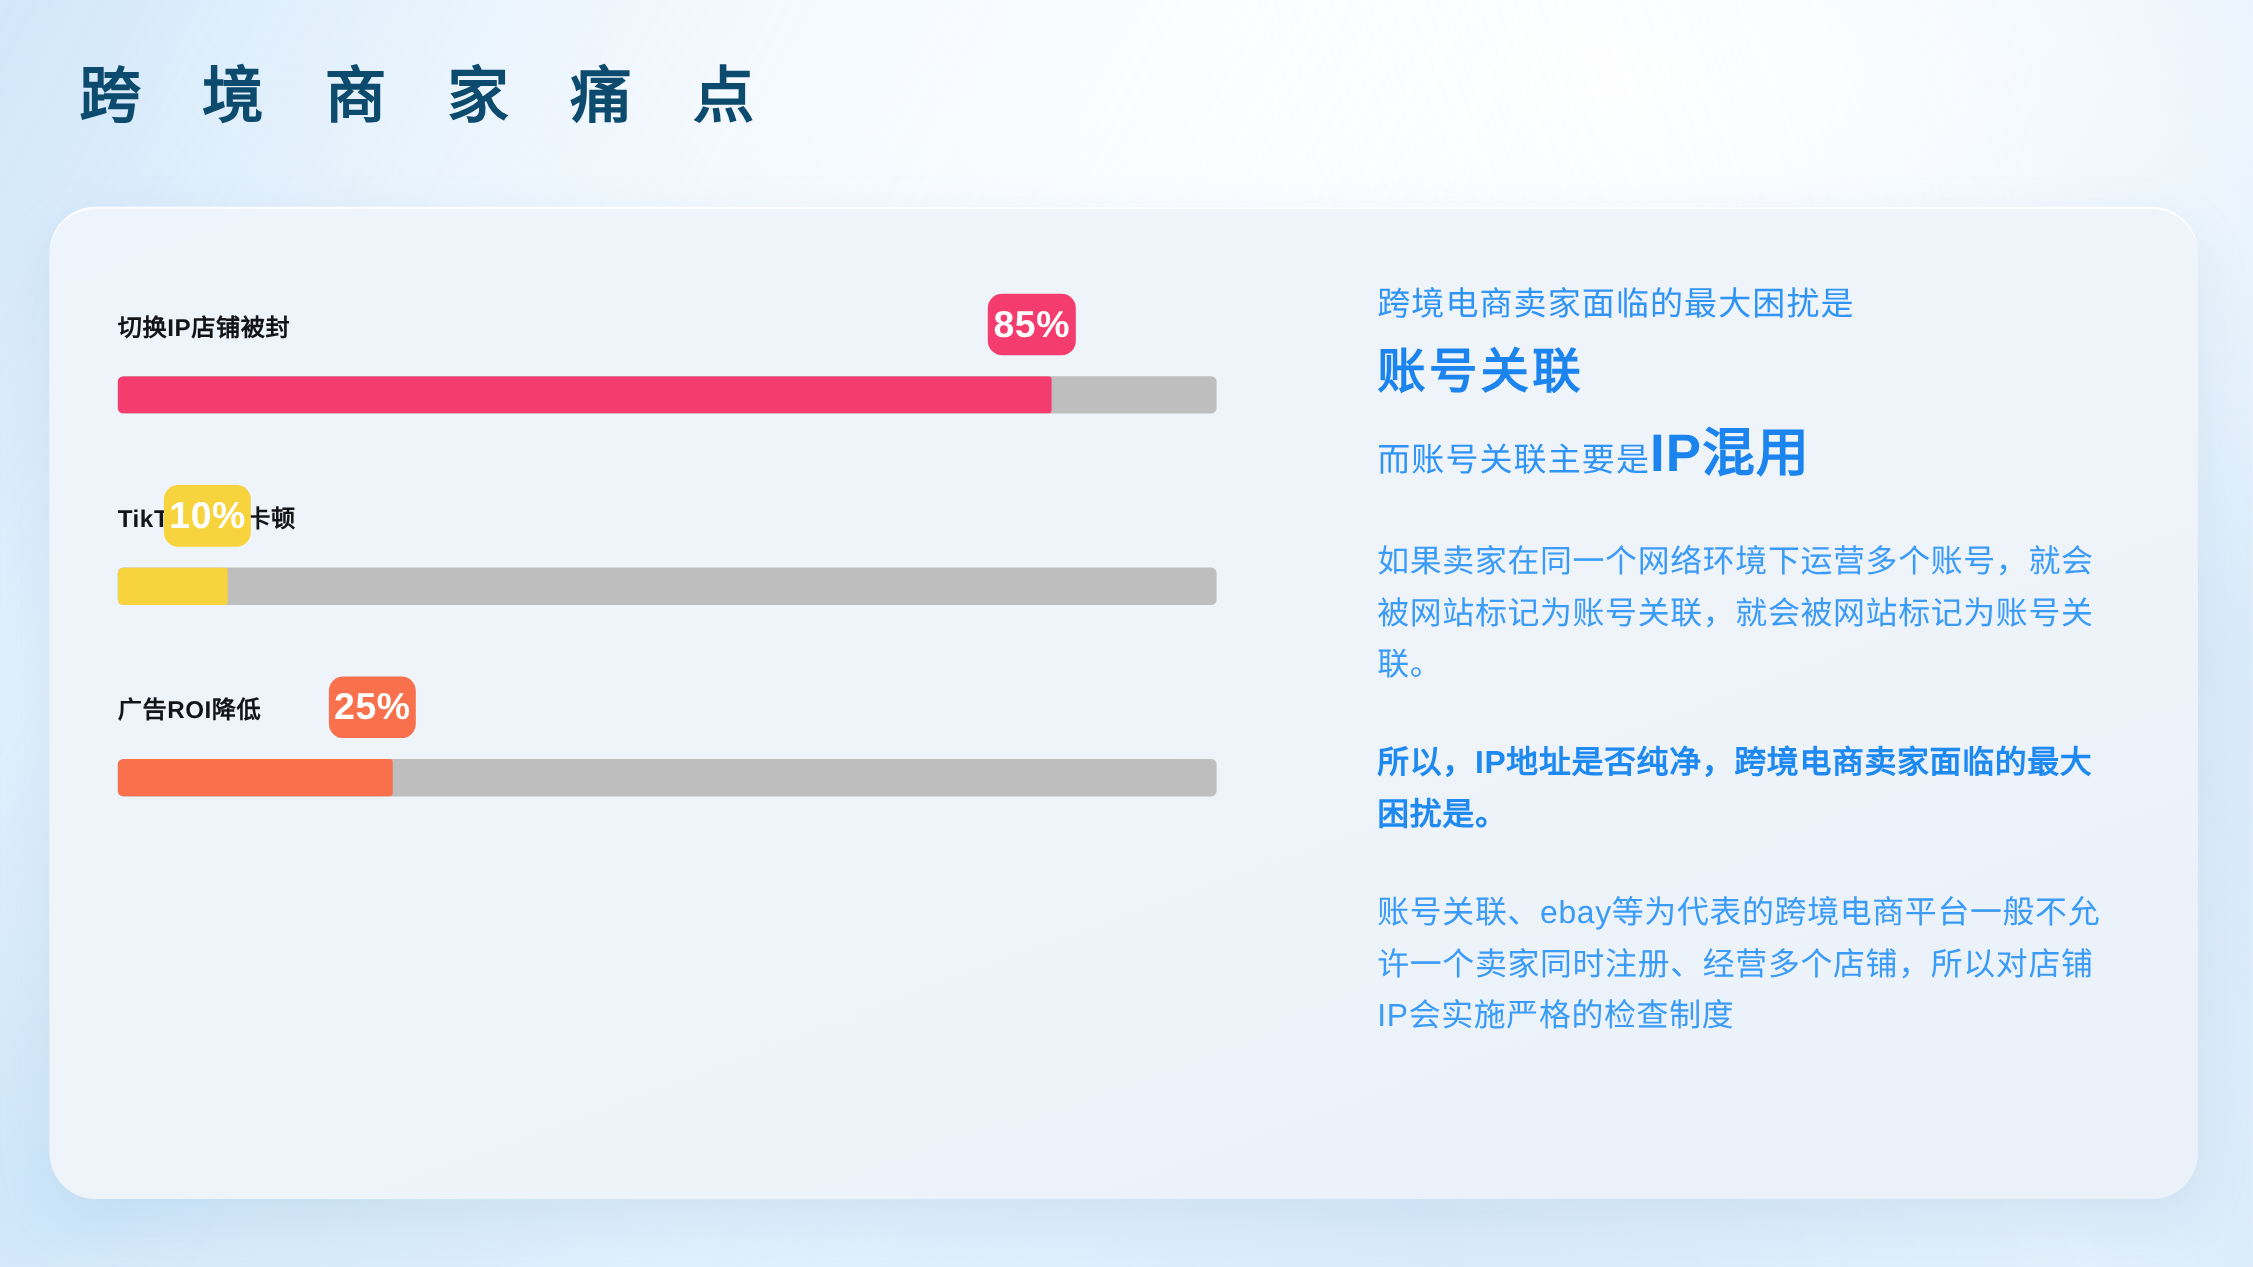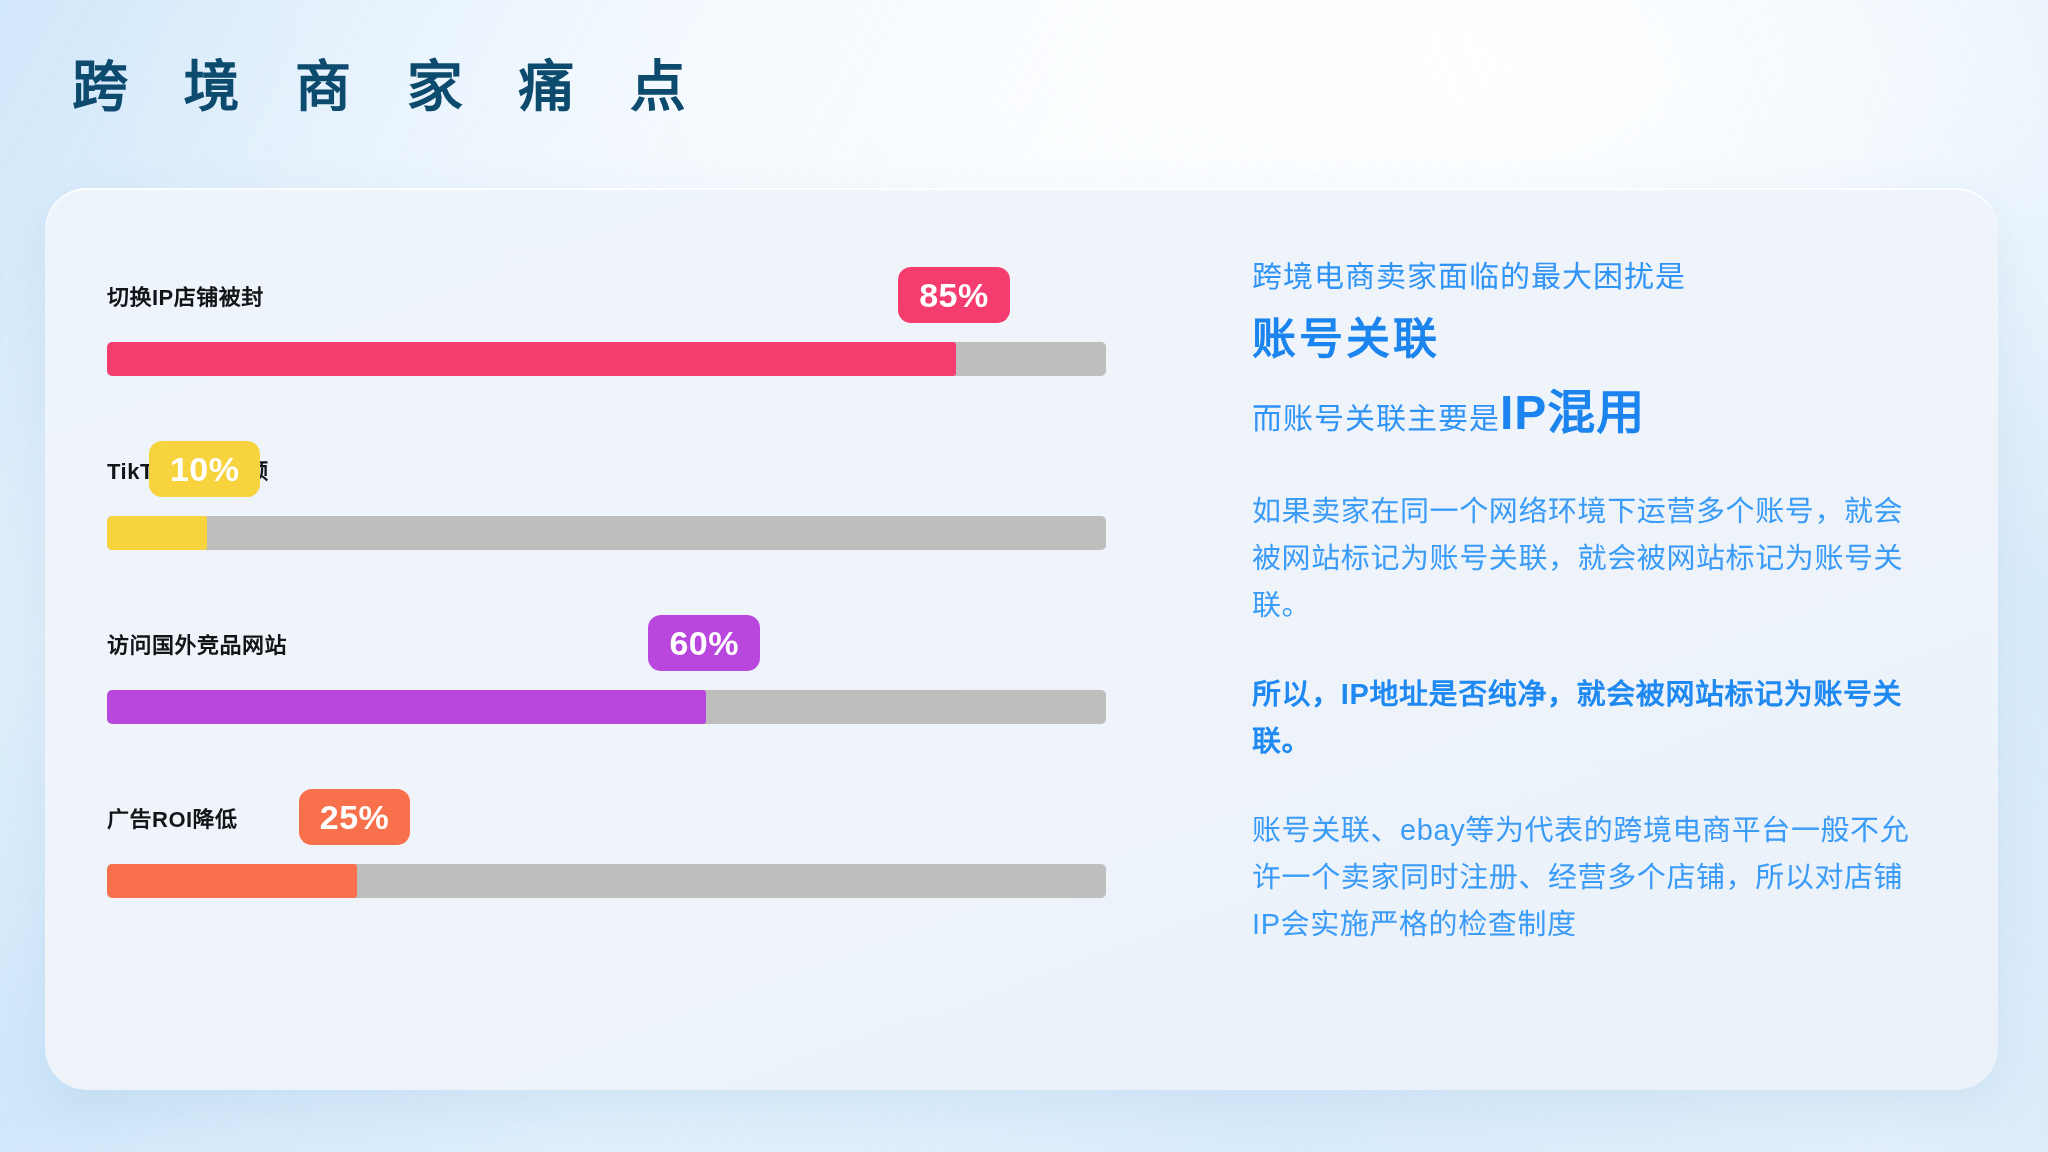--- a/index.html
+++ b/index.html
@@ -87,21 +87,21 @@
     white-space:nowrap;
   }
 
   .bar-badge {
     position:absolute;
     top:50%;
     transform:translateY(-50%);
     color:#ffffff;
     font-size:34px;
     font-weight:bold;
-    padding:11px 21px;
+    padding:11px 5px;
     border-radius:13px;
     line-height:1;
     white-space:nowrap;
     letter-spacing:.5px;
   }
 
   .bar-track {
     position:relative;
     height:34px;
     width:999px;
@@ -193,29 +193,20 @@
     <div class="bar-row">
       <div class="bar-head">
         <span class="bar-label">TikTok直播卡顿</span>
         <span class="bar-badge" id="badge1" style="background: rgb(247, 211, 62); left: 41.9px; color: rgb(255, 255, 255);">10%</span>
       </div>
       <div class="bar-track" style="background: rgb(190, 190, 190);">
         <div class="bar-fill" id="fill1" style="width: 99.9px; background: rgb(247, 211, 62);"></div>
       </div>
     </div>
 
-    <div class="bar-row">
-      <div class="bar-head">
-        <span class="bar-label">访问国外竞品网站</span>
-        <span class="bar-badge" id="badge2" style="background: rgb(185, 70, 221); left: 541.4px;">60%</span>
-      </div>
-      <div class="bar-track" style="background: rgb(190, 190, 190);">
-        <div class="bar-fill" id="fill2" style="width: 599.4px; background: rgb(185, 70, 221);"></div>
-      </div>
-    </div>
 
     <div class="bar-row">
       <div class="bar-head">
         <span class="bar-label">广告ROI降低</span>
         <span class="bar-badge" id="badge3" style="background: rgb(249, 113, 76); left: 191.75px;">25%</span>
       </div>
       <div class="bar-track" style="background: rgb(190, 190, 190);">
         <div class="bar-fill" id="fill3" style="width: 249.75px; background: rgb(249, 113, 76);"></div>
       </div>
     </div>
@@ -228,19 +219,19 @@
 
     <p class="copy-hero">账号关联</p>
 
     <p class="copy-sub">
       <span>而账号关联主要是</span>
       <span class="emph">IP混用</span>
     </p>
 
     <p class="copy-para">如果卖家在同一个网络环境下运营多个账号，就会被网站标记为账号关联，就会被网站标记为账号关联。</p>
 
-    <p class="copy-para strong">所以，IP地址是否纯净，就会被网站标记为账号关联。</p>
+    <p class="copy-para strong">所以，IP地址是否纯净，跨境电商卖家面临的最大困扰是。</p>
 
     <p class="copy-para">账号关联、ebay等为代表的跨境电商平台一般不允许一个卖家同时注册、经营多个店铺，所以对店铺IP会实施严格的检查制度</p>
 
   </div>
 
 </section>
 
 </body></html>

